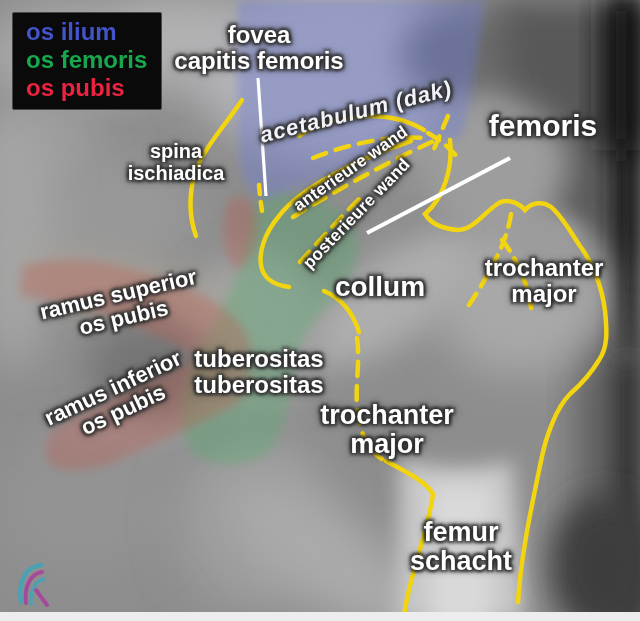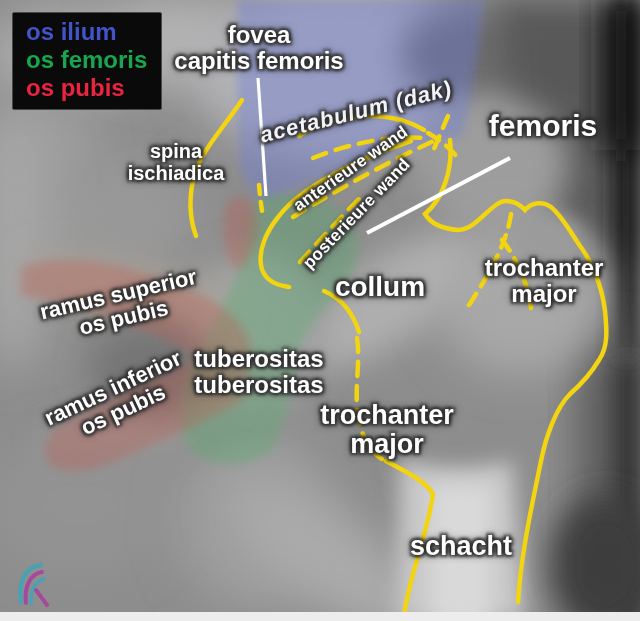--- a/index.html
+++ b/index.html
@@ -189,20 +189,21 @@
     <span>ramus inferior</span>
     <span class="l2">os pubis</span>
   </div>
 
   <div class="lbl f27" style="left:387px;top:430px;">
     <span>trochanter</span>
     <span class="l2">major</span>
   </div>
 
   <div class="lbl f27" style="left:461px;top:547px;">
+    <span>femur</span>
     <span class="l2">schacht</span>
   </div>
 
   <div id="logo">
     <svg width="38" height="48" viewBox="0 0 38 48" fill="none" stroke-linecap="round">
       <path d="M6,42 C3,22 10,7 26,5" stroke="rgba(64,164,184,.85)" stroke-width="4.5"></path>
       <path d="M11,43 C9,27 15,14 27,12" stroke="rgba(171,57,158,.8)" stroke-width="4"></path>
       <path d="M16,44 C15,31 20,21 29,19" stroke="rgba(64,164,184,.85)" stroke-width="3.5"></path>
       <path d="M21,30 L32,45" stroke="rgba(171,57,158,.8)" stroke-width="4"></path>
     </svg>

